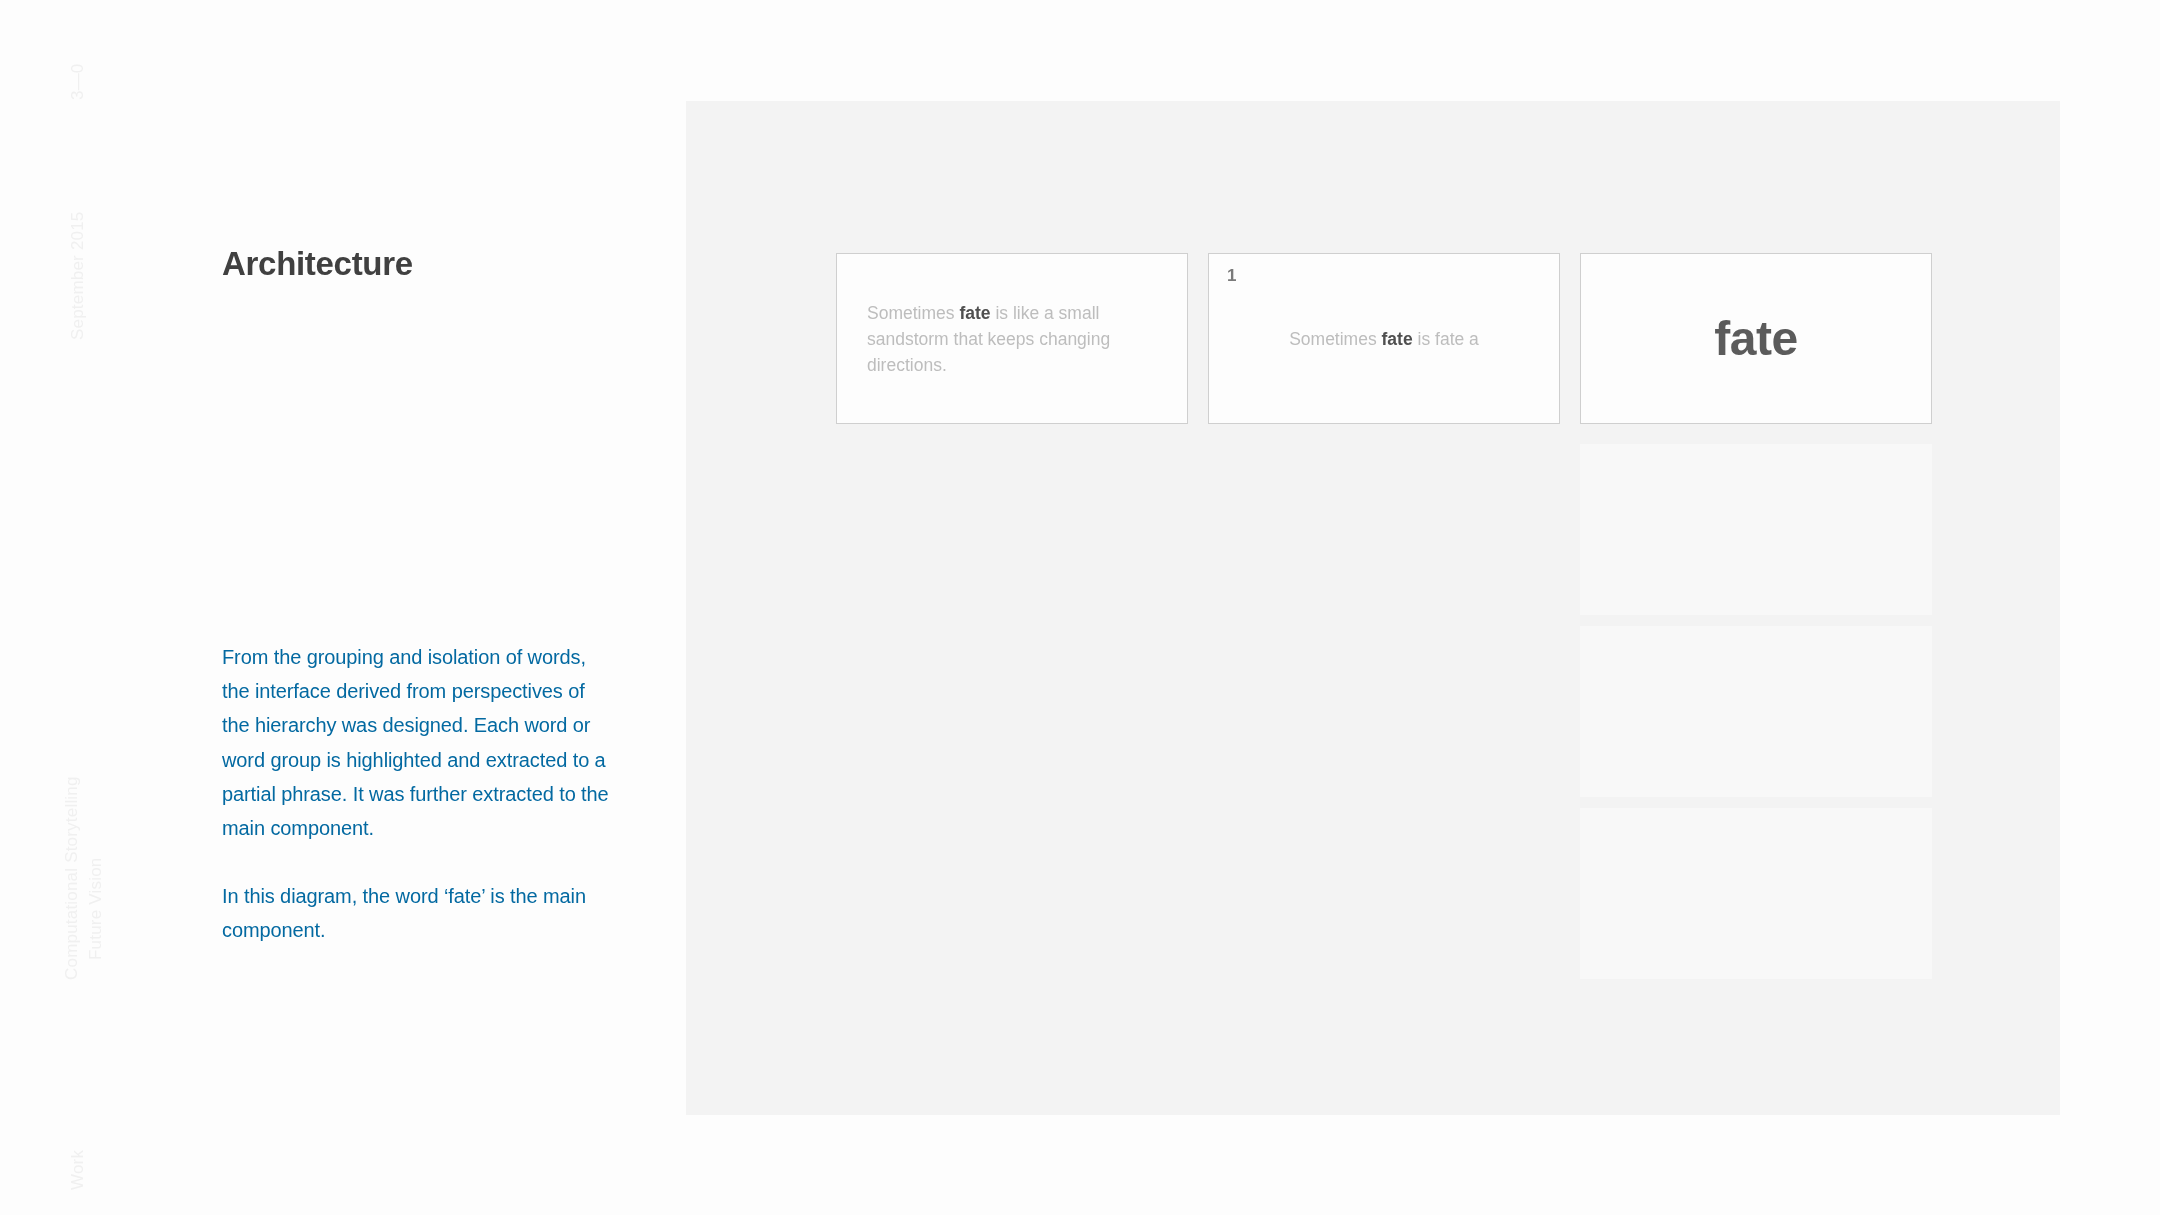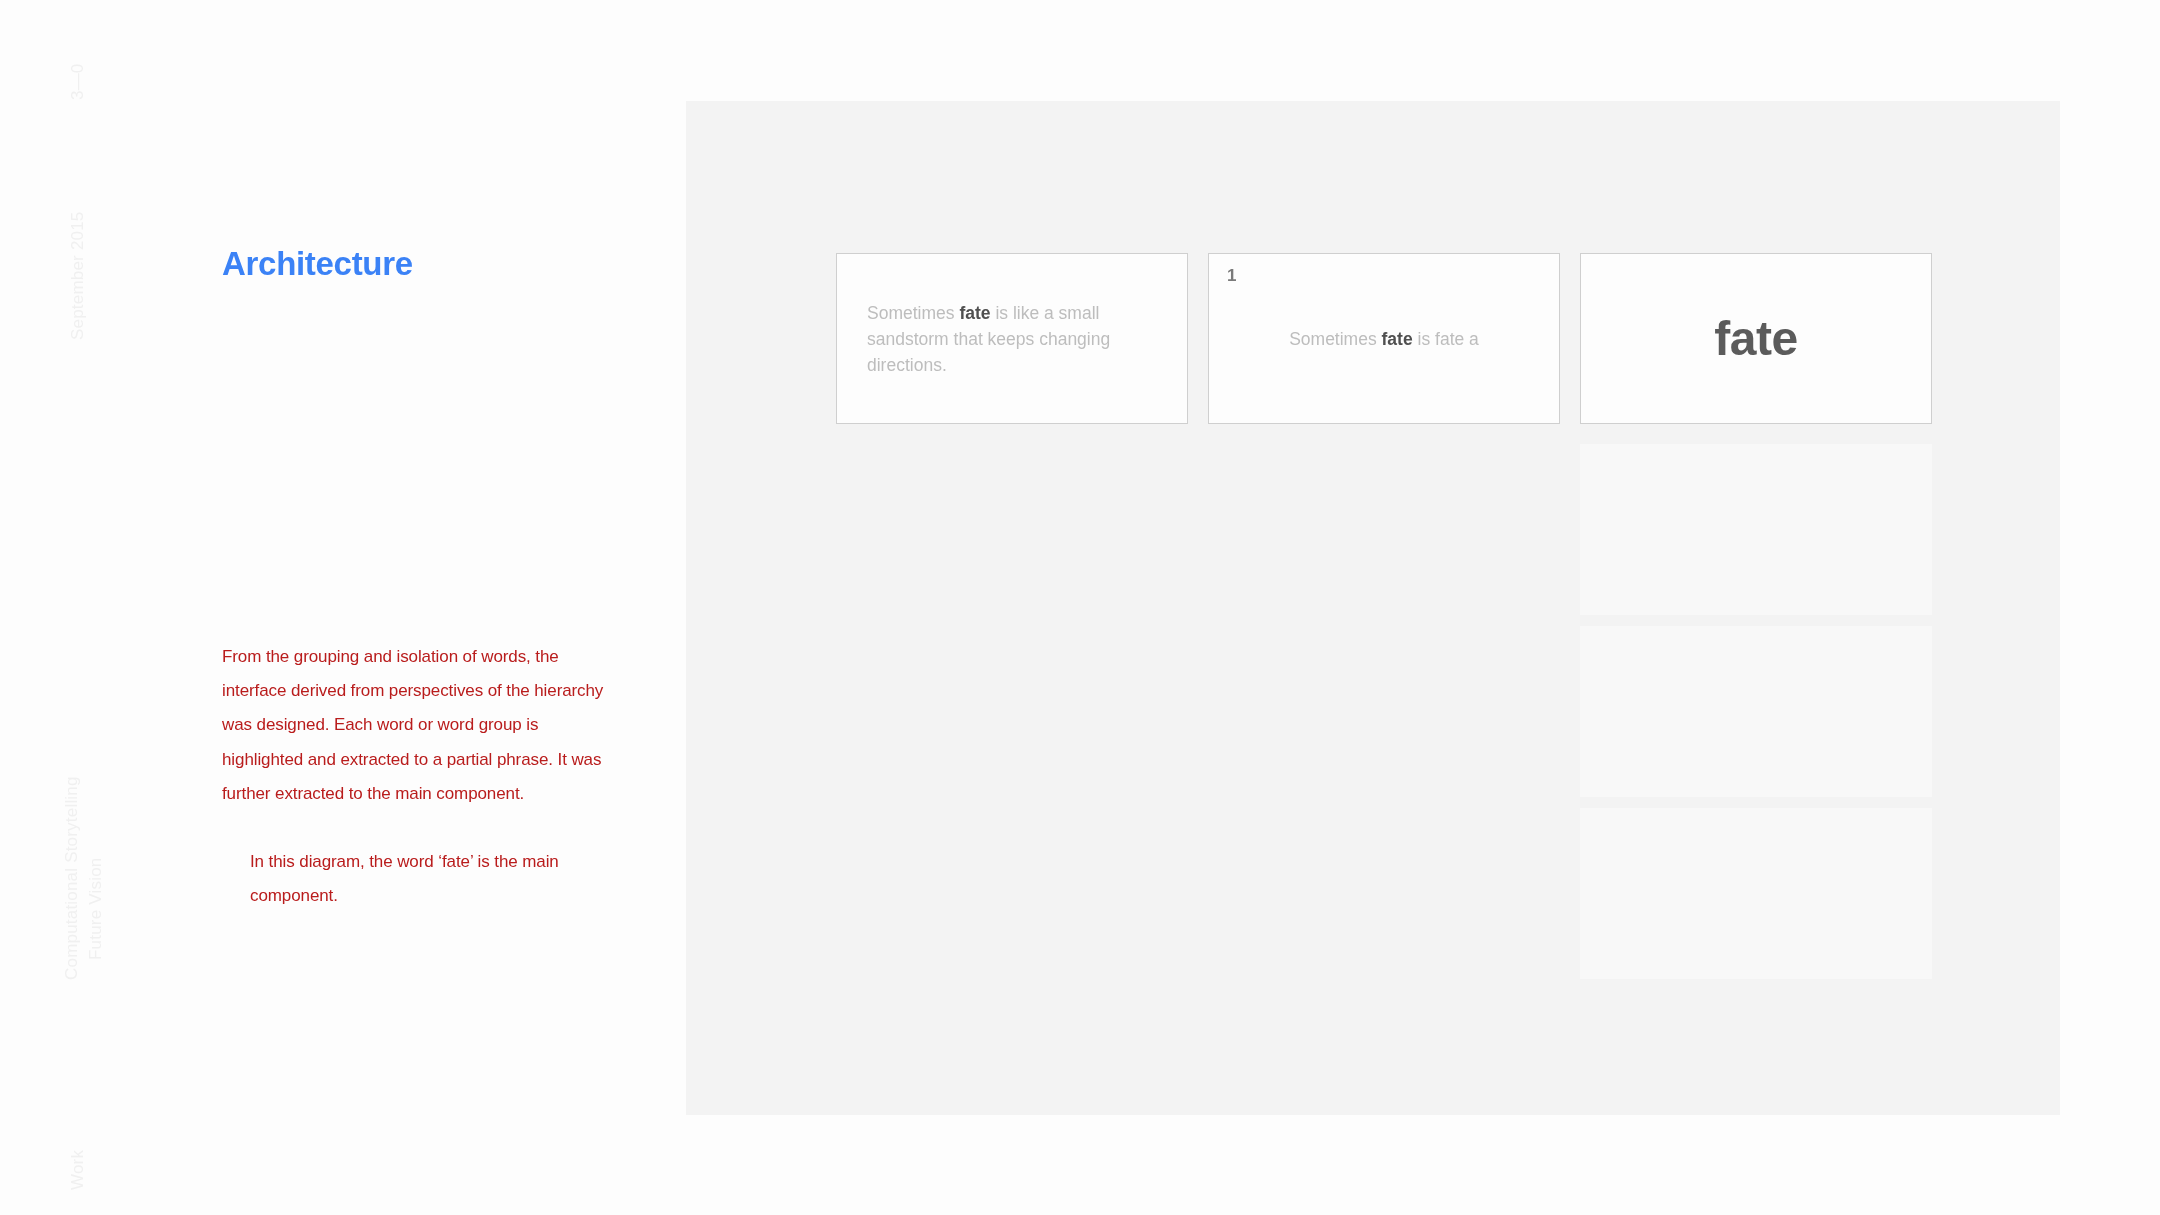--- a/index.html
+++ b/index.html
@@ -55,37 +55,37 @@
     left: 222px;
     top: 0;
     width: 400px;
   }
   .page-title {
     position: absolute;
     left: 0;
     top: 222px;
     font-size: 33px;
     font-weight: 700;
-    color: #3b82f6;
+    color: #404040;
     letter-spacing: -0.3px;
     line-height: 1.2;
   }
   .body-copy {
     position: absolute;
     left: 0;
     top: 640px;
     width: 392px;
-    font-size: 17px;
+    font-size: 20px;
     line-height: 34.2px;
-    color: #b91c1c;
+    color: #0369a1;
     font-weight: 400;
     letter-spacing: -0.1px;
   }
   .body-copy p { margin: 0; }
-  .body-copy p + p { margin-top: 34px; margin-left: 28px; }
+  .body-copy p + p { margin-top: 34px; }
 
   
   .panel {
     position: absolute;
     left: 686px;
     top: 101px;
     width: 1374px;
     height: 1014px;
     background: #f3f3f3;
   }

